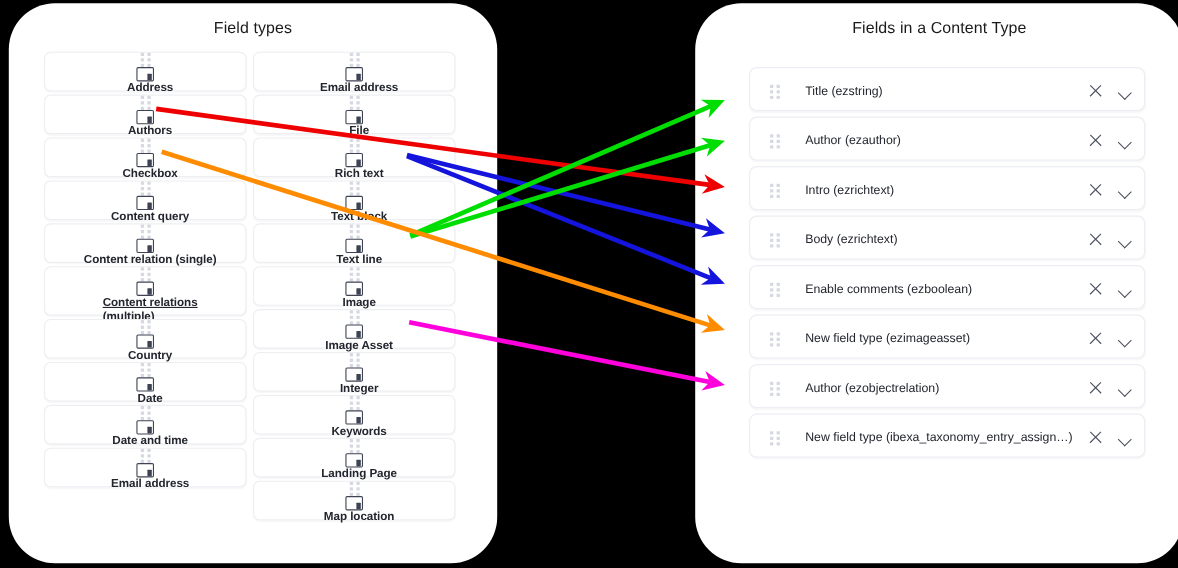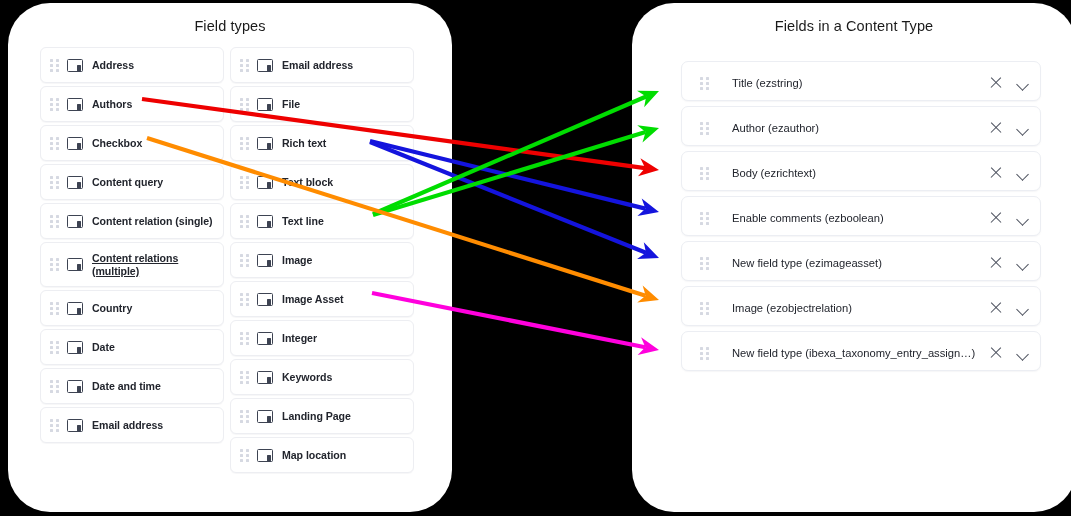--- a/index.html
+++ b/index.html
@@ -41,20 +41,21 @@
     box-sizing:border-box;
     height:36px;
     margin-bottom:3px;
     background:#fff;
     border:1px solid #edeef2;
     border-radius:6px;
     display:flex;
     align-items:center;
     padding-left:9px;
     box-shadow:0 1px 1px rgba(25,30,60,.035);
+    flex-direction:column;
   }
   .ft-row.tall{height:45px;}
 
   .grip{
     flex:0 0 auto;
     width:9px;height:13px;
     display:grid;
     grid-template-columns:repeat(2,3px);
     grid-template-rows:repeat(3,3px);
     gap:2px 3px;
@@ -439,20 +440,33 @@
         </div>
         <div class="cf-row">
           <span class="grip">
             <i></i>
             <i></i>
             <i></i>
             <i></i>
             <i></i>
             <i></i>
           </span>
+          <span class="cf-label">Intro (ezrichtext)</span>
+          <span class="icon-x"></span>
+          <span class="icon-chev"></span>
+        </div>
+        <div class="cf-row">
+          <span class="grip">
+            <i></i>
+            <i></i>
+            <i></i>
+            <i></i>
+            <i></i>
+            <i></i>
+          </span>
           <span class="cf-label">Body (ezrichtext)</span>
           <span class="icon-x"></span>
           <span class="icon-chev"></span>
         </div>
         <div class="cf-row">
           <span class="grip">
             <i></i>
             <i></i>
             <i></i>
             <i></i>
@@ -478,21 +492,21 @@
         </div>
         <div class="cf-row">
           <span class="grip">
             <i></i>
             <i></i>
             <i></i>
             <i></i>
             <i></i>
             <i></i>
           </span>
-          <span class="cf-label">Image (ezobjectrelation)</span>
+          <span class="cf-label">Author (ezobjectrelation)</span>
           <span class="icon-x"></span>
           <span class="icon-chev"></span>
         </div>
         <div class="cf-row">
           <span class="grip">
             <i></i>
             <i></i>
             <i></i>
             <i></i>
             <i></i>

